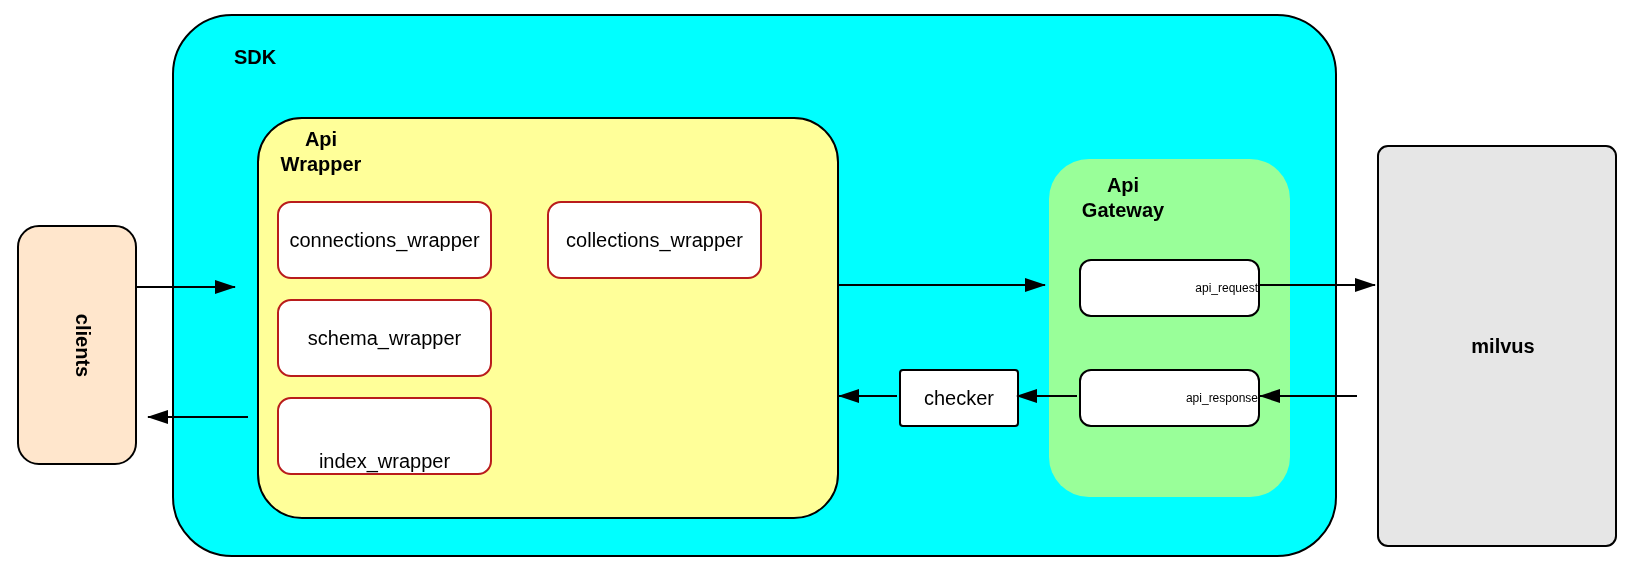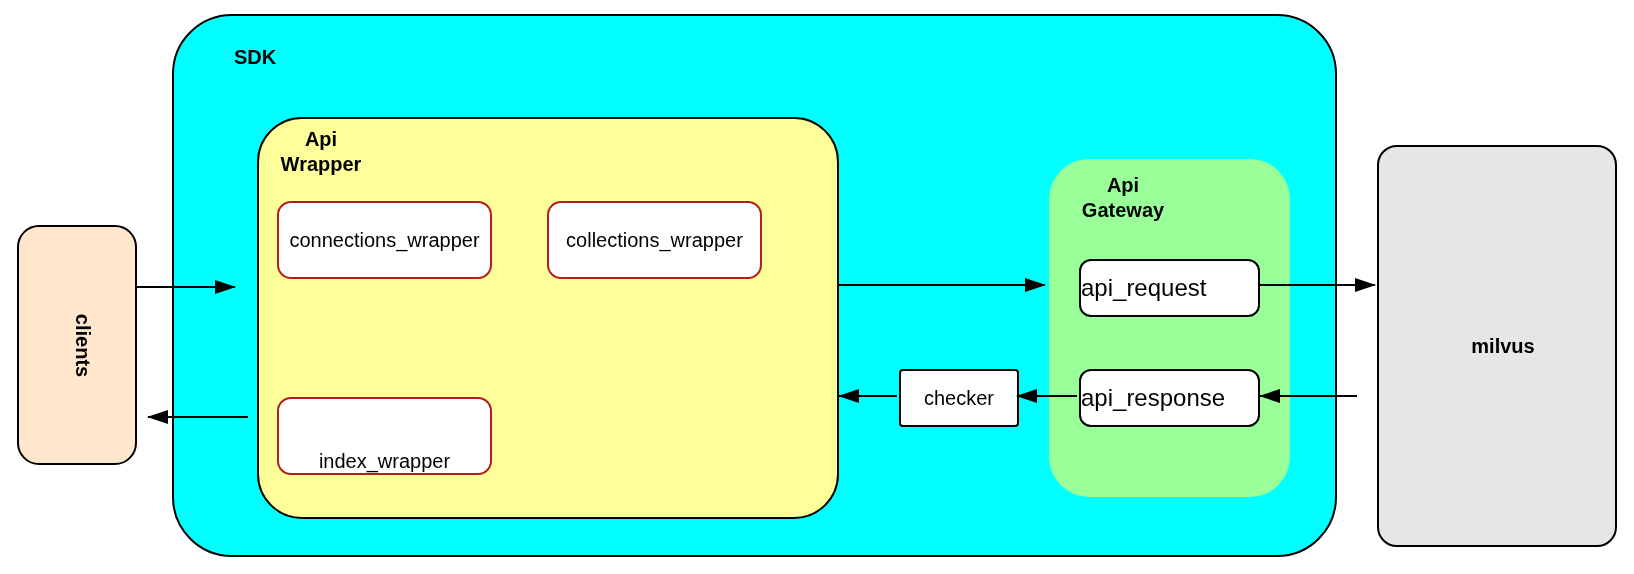--- a/index.html
+++ b/index.html
@@ -69,29 +69,29 @@
     background:#99FF99; border-radius:40px;
   }
   .gw-label {
     position:absolute; left:14px; top:14px; width:120px;
     font-weight:bold; font-size:20px; line-height:25px;
     text-align:center; white-space:pre-line;
   }
   .gwbox {
     position:absolute; left:30px; width:181px; height:58px;
     background:#fff; border:2px solid #000; border-radius:12px;
-    display:flex; align-items:center; justify-content:flex-start;
-    font-size:24px;
+    display:flex; align-items:center; justify-content:flex-end;
+    font-size:12px;
   }
   .gw-req { top:100px; } .gw-res { top:210px; }
 
   
   .milvus {
     left:1377px; top:145px; width:240px; height:402px;
-    background:#E6E6E6; border-radius:20px;
+    background:#E6E6E6; border-radius:11px;
     display:flex; align-items:center; justify-content:center;
     font-weight:bold; font-size:20px;
   }
 
   svg.arrows {
     position:absolute; left:0; top:0; width:1634px; height:574px;
     pointer-events:none;
   }
   svg.arrows line { stroke:#000; stroke-width:2; }
 </style>
@@ -109,20 +109,23 @@
 
     <div class="api-wrapper bordered">
       <span class="block-label">Api
 Wrapper</span>
 
       <div class="wbox wb-r1 wb-c1">
         <span>connections_wrapper</span>
       </div>
       <div class="wbox wb-r1 wb-c2">
         <span>collections_wrapper</span>
+      </div>
+      <div class="wbox wb-r2 wb-c1">
+        <span>schema_wrapper</span>
       </div>
       <div class="wbox wb-r3 wb-c1">
         <span>index_wrapper</span>
       </div>
     </div>
 
     <div class="checker">
       <span>checker</span>
     </div>
 

